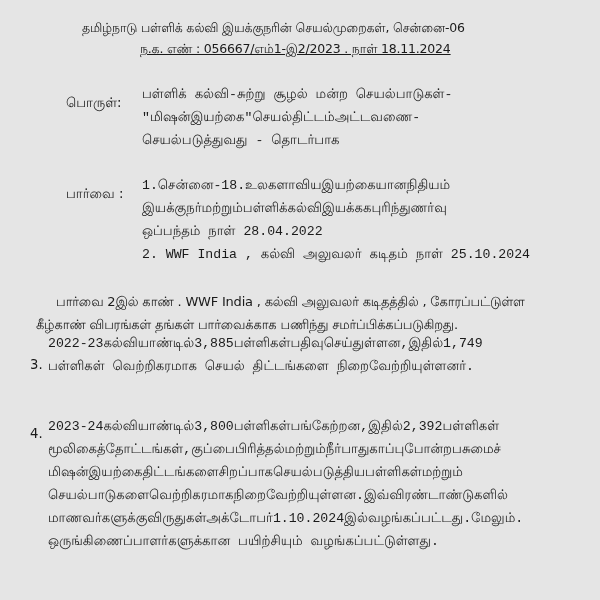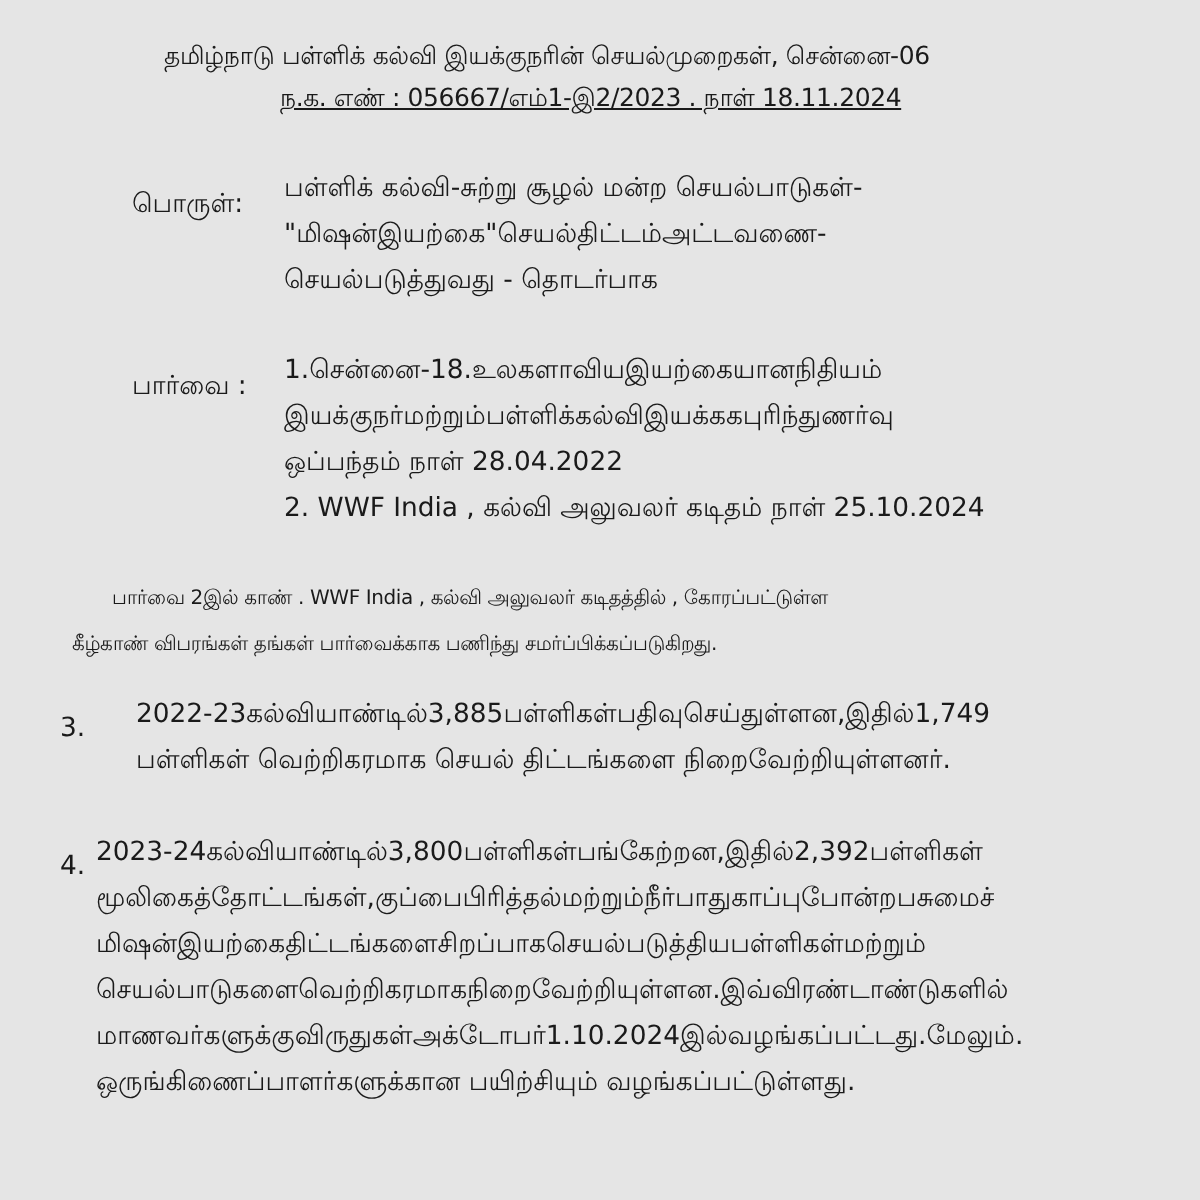--- a/index.html
+++ b/index.html
@@ -16,35 +16,36 @@
       color: #1a1a1a;
     }
     .page {
       position: absolute;
       inset: 0;
       background: #e5e5e5;
     }
     .line {
       position: absolute;
       white-space: nowrap;
-      font-size: 10px;
+      font-size: 13px;
       letter-spacing: -0.2px;
     }
     .header-line {
       font-size: 12.5px;
     }
     .label {
       position: absolute;
       font-size: 13.2px;
       white-space: nowrap;
     }
     .block {
       position: absolute;
       font-size: 13.2px;
       line-height: 23px;
+      font-family: Liberation Mono, monospace;
     }
     .block .row {
       display: block;
       white-space: nowrap;
     }
     .justify {
       display: flex;
       justify-content: space-between;
       white-space: nowrap;
     }
@@ -73,21 +74,21 @@
     <span class="row justify"><span>1.</span><span>சென்னை-18.</span><span>உலகளாவிய</span><span>இயற்கையான</span><span>நிதியம்</span></span>
     <span class="row justify"><span>இயக்குநர்</span><span>மற்றும்</span><span>பள்ளிக்</span><span>கல்வி</span><span>இயக்கக</span><span>புரிந்துணர்வு</span></span>
     <span class="row"><span>ஒப்பந்தம் நாள் 28.04.2022</span></span>
     <span class="row">2. WWF India ,  கல்வி அலுவலர் கடிதம் நாள் 25.10.2024</span>
   </div>
 
   <div class="line" style="left:56px; top:294px;">பார்வை 2இல் காண் . WWF India ,  கல்வி அலுவலர் கடிதத்தில் , கோரப்பட்டுள்ள</div>
   <div class="line" style="left:14px; top:317px;margin-left:22px;">கீழ்காண் விபரங்கள் தங்கள் பார்வைக்காக பணிந்து சமர்ப்பிக்கப்படுகிறது.</div>
 
   <div class="num" style="left:30px; top:357px;">3.</div>
-  <div class="block" style="left:48px; top:346px; width:530px;margin-left:20px;">
+  <div class="block" style="left:48px; top:332px; width:530px;">
     <span class="row justify"><span>2022-23</span><span>கல்வியாண்டில்</span><span>3,885</span><span>பள்ளிகள்</span><span>பதிவு</span><span>செய்துள்ளன,</span><span>இதில்</span><span>1,749</span></span>
     <span class="row"><span>பள்ளிகள் வெற்றிகரமாக செயல் திட்டங்களை நிறைவேற்றியுள்ளனர்.</span></span>
   </div>
 
   <div class="num" style="left:30px; top:426px;">4.</div>
   <div class="block" style="left:48px; top:415px; width:530px;">
     <span class="row justify"><span>2023-24</span><span>கல்வியாண்டில்</span><span>3,800</span><span>பள்ளிகள்</span><span>பங்கேற்றன,</span><span>இதில்</span><span>2,392</span><span>பள்ளிகள்</span></span>
     <span class="row justify"><span>மூலிகைத்</span><span>தோட்டங்கள்,</span><span>குப்பை</span><span>பிரித்தல்</span><span>மற்றும்</span><span>நீர்</span><span>பாதுகாப்பு</span><span>போன்ற</span><span>பசுமைச்</span></span>
     <span class="row justify"><span>மிஷன்</span><span>இயற்கை</span><span>திட்டங்களை</span><span>சிறப்பாக</span><span>செயல்படுத்திய</span><span>பள்ளிகள்</span><span>மற்றும்</span></span>
     <span class="row justify"><span>செயல்பாடுகளை</span><span>வெற்றிகரமாக</span><span>நிறைவேற்றியுள்ளன.</span><span>இவ்விரண்டாண்டுகளில்</span></span>

